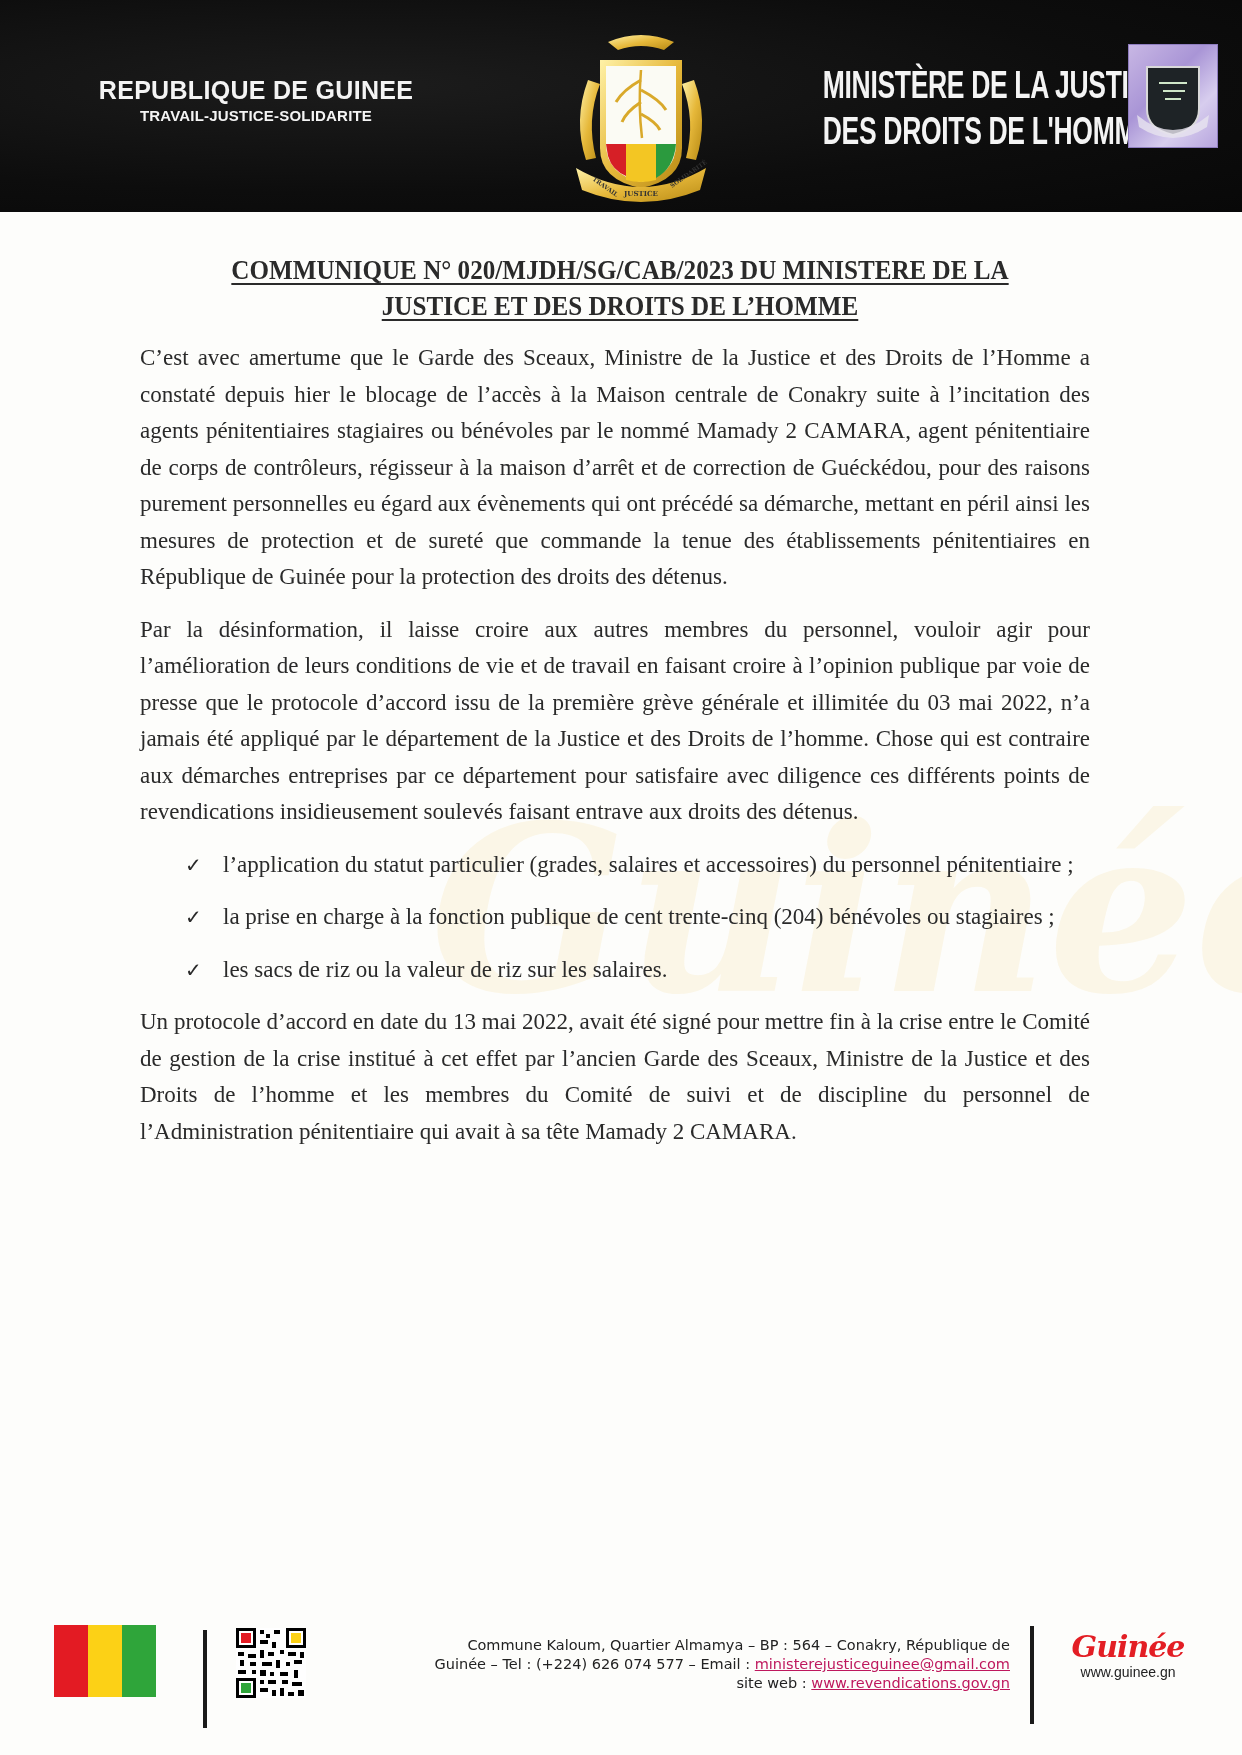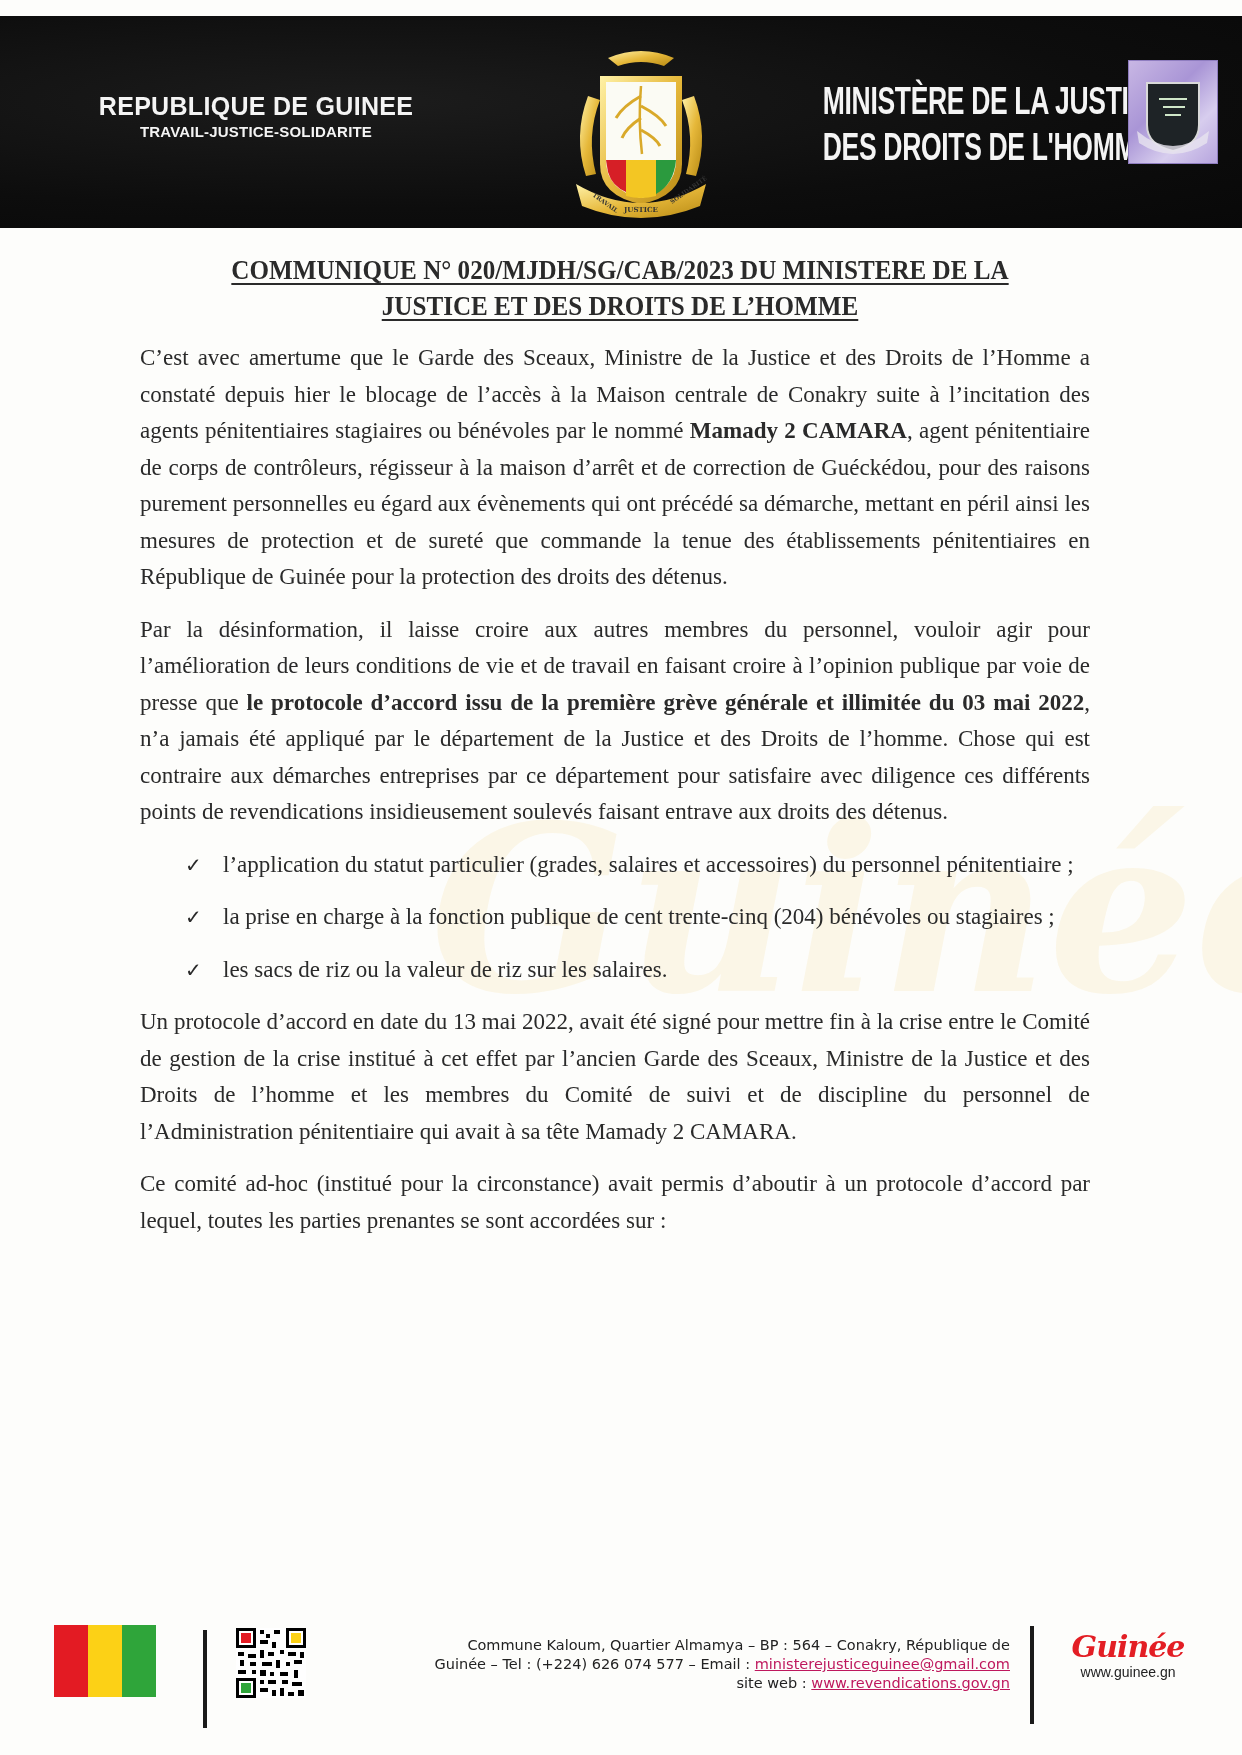--- a/index.html
+++ b/index.html
@@ -3,21 +3,21 @@
   <meta charset="utf-8">
   <style>
     html, body { margin: 0; padding: 0; }
     body {
       width: 1242px; height: 1755px; position: relative; overflow: hidden;
       background: #fdfdfb;
       font-family: "Liberation Serif", "DejaVu Serif", serif;
       color: #2a2a2a;
     }
     .header {
-      position: absolute; left: 0; top: 16px; width: 1242px; height: 212px;
+      position: absolute; left: 0; top: 0; width: 1242px; height: 212px;
       background: radial-gradient(ellipse at 30% 40%, #1c1c1c 0%, #0d0d0d 60%, #080808 100%);
     }
     .rep-block { position: absolute; left: 96px; top: 76px; width: 320px; text-align: center; color: #f4f4f4; font-family: "Liberation Sans", "DejaVu Sans", sans-serif; }
     .rep-title { font-size: 25px; font-weight: bold; letter-spacing: 0.3px; }
     .rep-motto { font-size: 15px; font-weight: bold; margin-top: 2px; letter-spacing: 0.2px; }
     .coat { position: absolute; left: 568px; top: 30px; width: 146px; height: 176px; }
     .min-block { position: absolute; left: 770px; top: 62px; width: 330px; text-align: center; color: #f4f4f4; font-family: "Liberation Sans", "DejaVu Sans", sans-serif; font-weight: bold; font-size: 39px; line-height: 46px; transform: scaleX(0.68); transform-origin: 50% 0; letter-spacing: -0.5px; }
     .min-block div { white-space: nowrap; }
     .stamp { position: absolute; left: 1128px; top: 44px; width: 88px; height: 102px; background: linear-gradient(135deg, #c8b7e4, #a995d6 40%, #d7cdee 70%, #b7a5de); border: 1px solid #8f7dc0; }
     .watermark {
@@ -26,21 +26,21 @@
       color: rgba(238, 186, 60, 0.10); pointer-events: none; line-height: 240px;
     }
     .title {
       position: absolute; left: 140px; top: 252px; width: 960px; text-align: center;
       font-family: "Liberation Serif", serif; font-weight: bold; font-size: 27px; line-height: 36px;
       transform: scaleX(0.93); transform-origin: 50% 0;
     }
     .title span { text-decoration: underline; text-decoration-thickness: 2px; text-underline-offset: 4px; }
     .body { position: absolute; left: 140px; top: 340px; width: 950px; font-size: 23px; line-height: 36.5px; text-align: justify; }
     .body p { margin: 0 0 16px 0; }
-    .body b { font-weight: bold; }
+    .body b { font-weight: normal; }
     .checklist { list-style: none; margin: 0 0 16px 0; padding: 0 0 0 45px; }
     .checklist li { position: relative; padding-left: 38px; margin-bottom: 16px; }
     .check { position: absolute; left: 0; top: 0; font-family: "DejaVu Sans", sans-serif; font-size: 20px; }
     .footer { position: absolute; left: 0; top: 1600px; width: 1242px; height: 155px; }
     .flag { position: absolute; left: 54px; top: 1625px; width: 102px; height: 72px; display: flex; }
     .flag span { flex: 1; }
     .vline { position: absolute; width: 4px; background: #1a1a1a; }
     .qr { position: absolute; left: 236px; top: 1628px; width: 70px; height: 70px; }
     .address { position: absolute; left: 345px; top: 1636px; width: 665px; text-align: right; font-family: "DejaVu Sans", "Liberation Sans", sans-serif; font-size: 14.5px; line-height: 19px; color: #222; }
     .address a { color: #be185d; text-decoration: underline; }
@@ -108,21 +108,20 @@
   <p><span>Par la désinformation, il laisse croire aux autres membres du personnel, vouloir agir pour l’amélioration de leurs conditions de vie et de travail en faisant croire à l’opinion publique par voie de presse que </span><b>le protocole d’accord issu de la première grève générale et illimitée du 03 mai 2022</b><span>, n’a jamais été appliqué par le département de la Justice et des Droits de l’homme. Chose qui est contraire aux démarches entreprises par ce département pour satisfaire avec diligence ces différents points de revendications insidieusement soulevés faisant entrave aux droits des détenus.</span></p>
 
 
   <ul class="checklist">
     <li><span class="check">✓</span><span>l’application du statut particulier (grades, salaires et accessoires) du personnel pénitentiaire ;</span></li>
     <li><span class="check">✓</span><span>la prise en charge à la fonction publique de cent trente-cinq (204) bénévoles ou stagiaires ;</span></li>
     <li><span class="check">✓</span><span>les sacs de riz ou la valeur de riz sur les salaires.</span></li>
   </ul>
 
   <p>Un protocole d’accord en date du 13 mai 2022, avait été signé pour mettre fin à la crise entre le Comité de gestion de la crise institué à cet effet par l’ancien Garde des Sceaux, Ministre de la Justice et des Droits de l’homme et les membres du Comité de suivi et de discipline du personnel de l’Administration pénitentiaire qui avait à sa tête Mamady 2 CAMARA.</p>
-  <p>Ce comité ad-hoc (institué pour la circonstance) avait permis d’aboutir à un protocole d’accord par lequel, toutes les parties prenantes se sont accordées sur :</p>
 </div>
 
 <div class="footer"></div>
 
 <div class="flag">
   <span style="background:#e31b23"></span>
   <span style="background:#fcd116"></span>
   <span style="background:#2fa53a"></span>
 </div>
 

